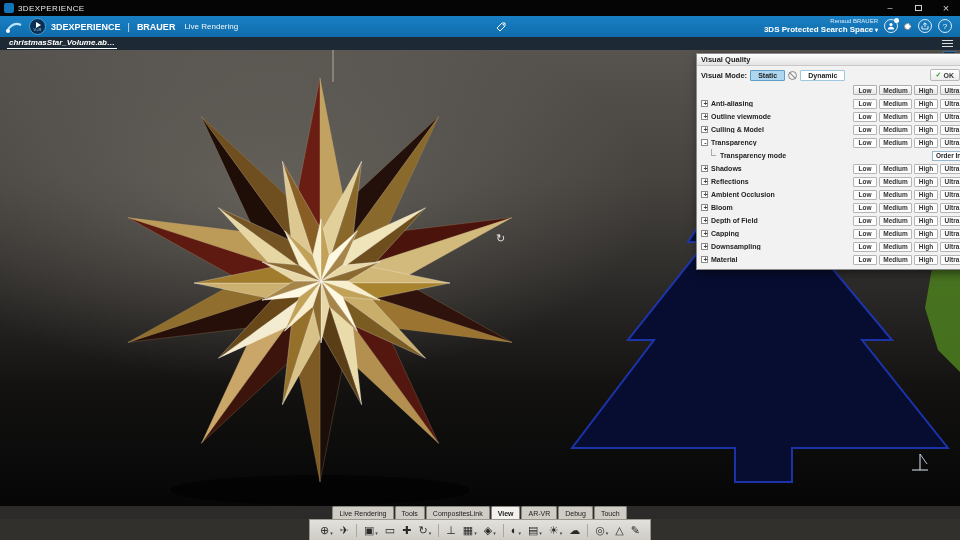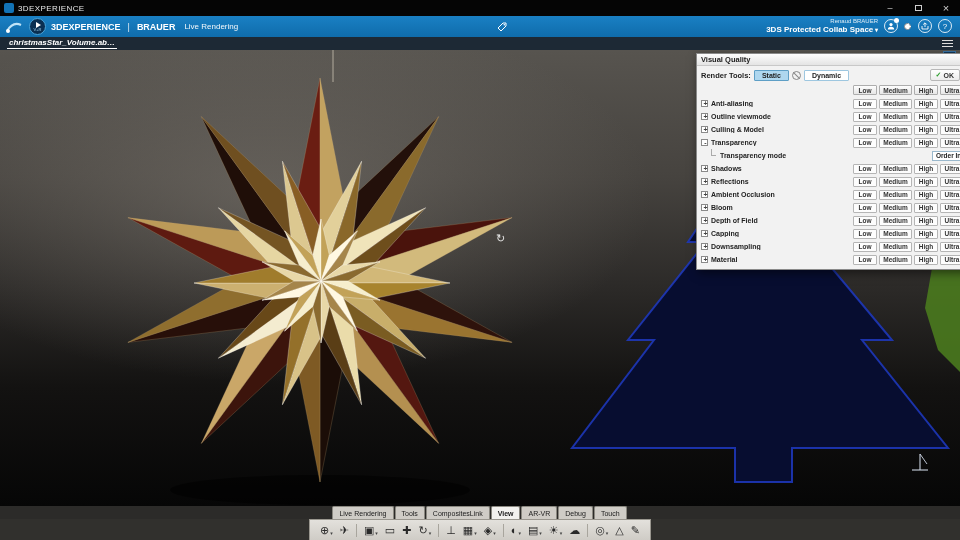--- a/index.html
+++ b/index.html
@@ -149,21 +149,21 @@
   </div>
   <div class="bb-center">
     <svg width="12" height="12">
       <path d="M2 7 L7 2 L10 2 L10 5 L5 10 Z" fill="none" stroke="#fff"></path>
       <circle cx="8.3" cy="3.7" r="0.8" fill="#fff"></circle>
     </svg>
   </div>
   <div class="bb-right">
     <div class="user-block">
       <span class="user-name">Renaud BRAUER</span>
-      <span class="collab">3DS Protected Collab Space</span>
+      <span class="collab">3DS Protected Search Space</span>
     </div>
     <span class="bb-icon">
       <svg width="8" height="8" viewBox="0 0 8 8">
         <circle cx="4" cy="2.6" r="1.6" fill="#fff"></circle>
         <path d="M0.8 7.4 a3.2 2.6 0 0 1 6.4 0 Z" fill="#fff"></path>
       </svg>
       <span class="badge"></span>
     </span>
     <span class="bb-icon plus"></span>
     <span class="bb-icon">
@@ -261,21 +261,21 @@
     </svg>
   </span>
 </div>
 
 <div class="panel">
   <div class="p-head">
     <span class="p-title">Visual Quality</span>
     <span class="p-close"></span>
   </div>
   <div class="p-mode">
-    <span>Render Tools:</span>
+    <span>Visual Mode:</span>
     <span class="m-btn active">Static</span>
     <span class="m-slash"></span>
     <span class="m-btn">Dynamic</span>
     <span class="p-spacer"></span>
     <span class="ok-btn">OK</span>
     <span class="cancel-btn">Cancel</span>
   </div>
   <div class="p-cols">
       <span class="colbtn w-low">Low</span>
       <span class="colbtn w-medium">Medium</span>

